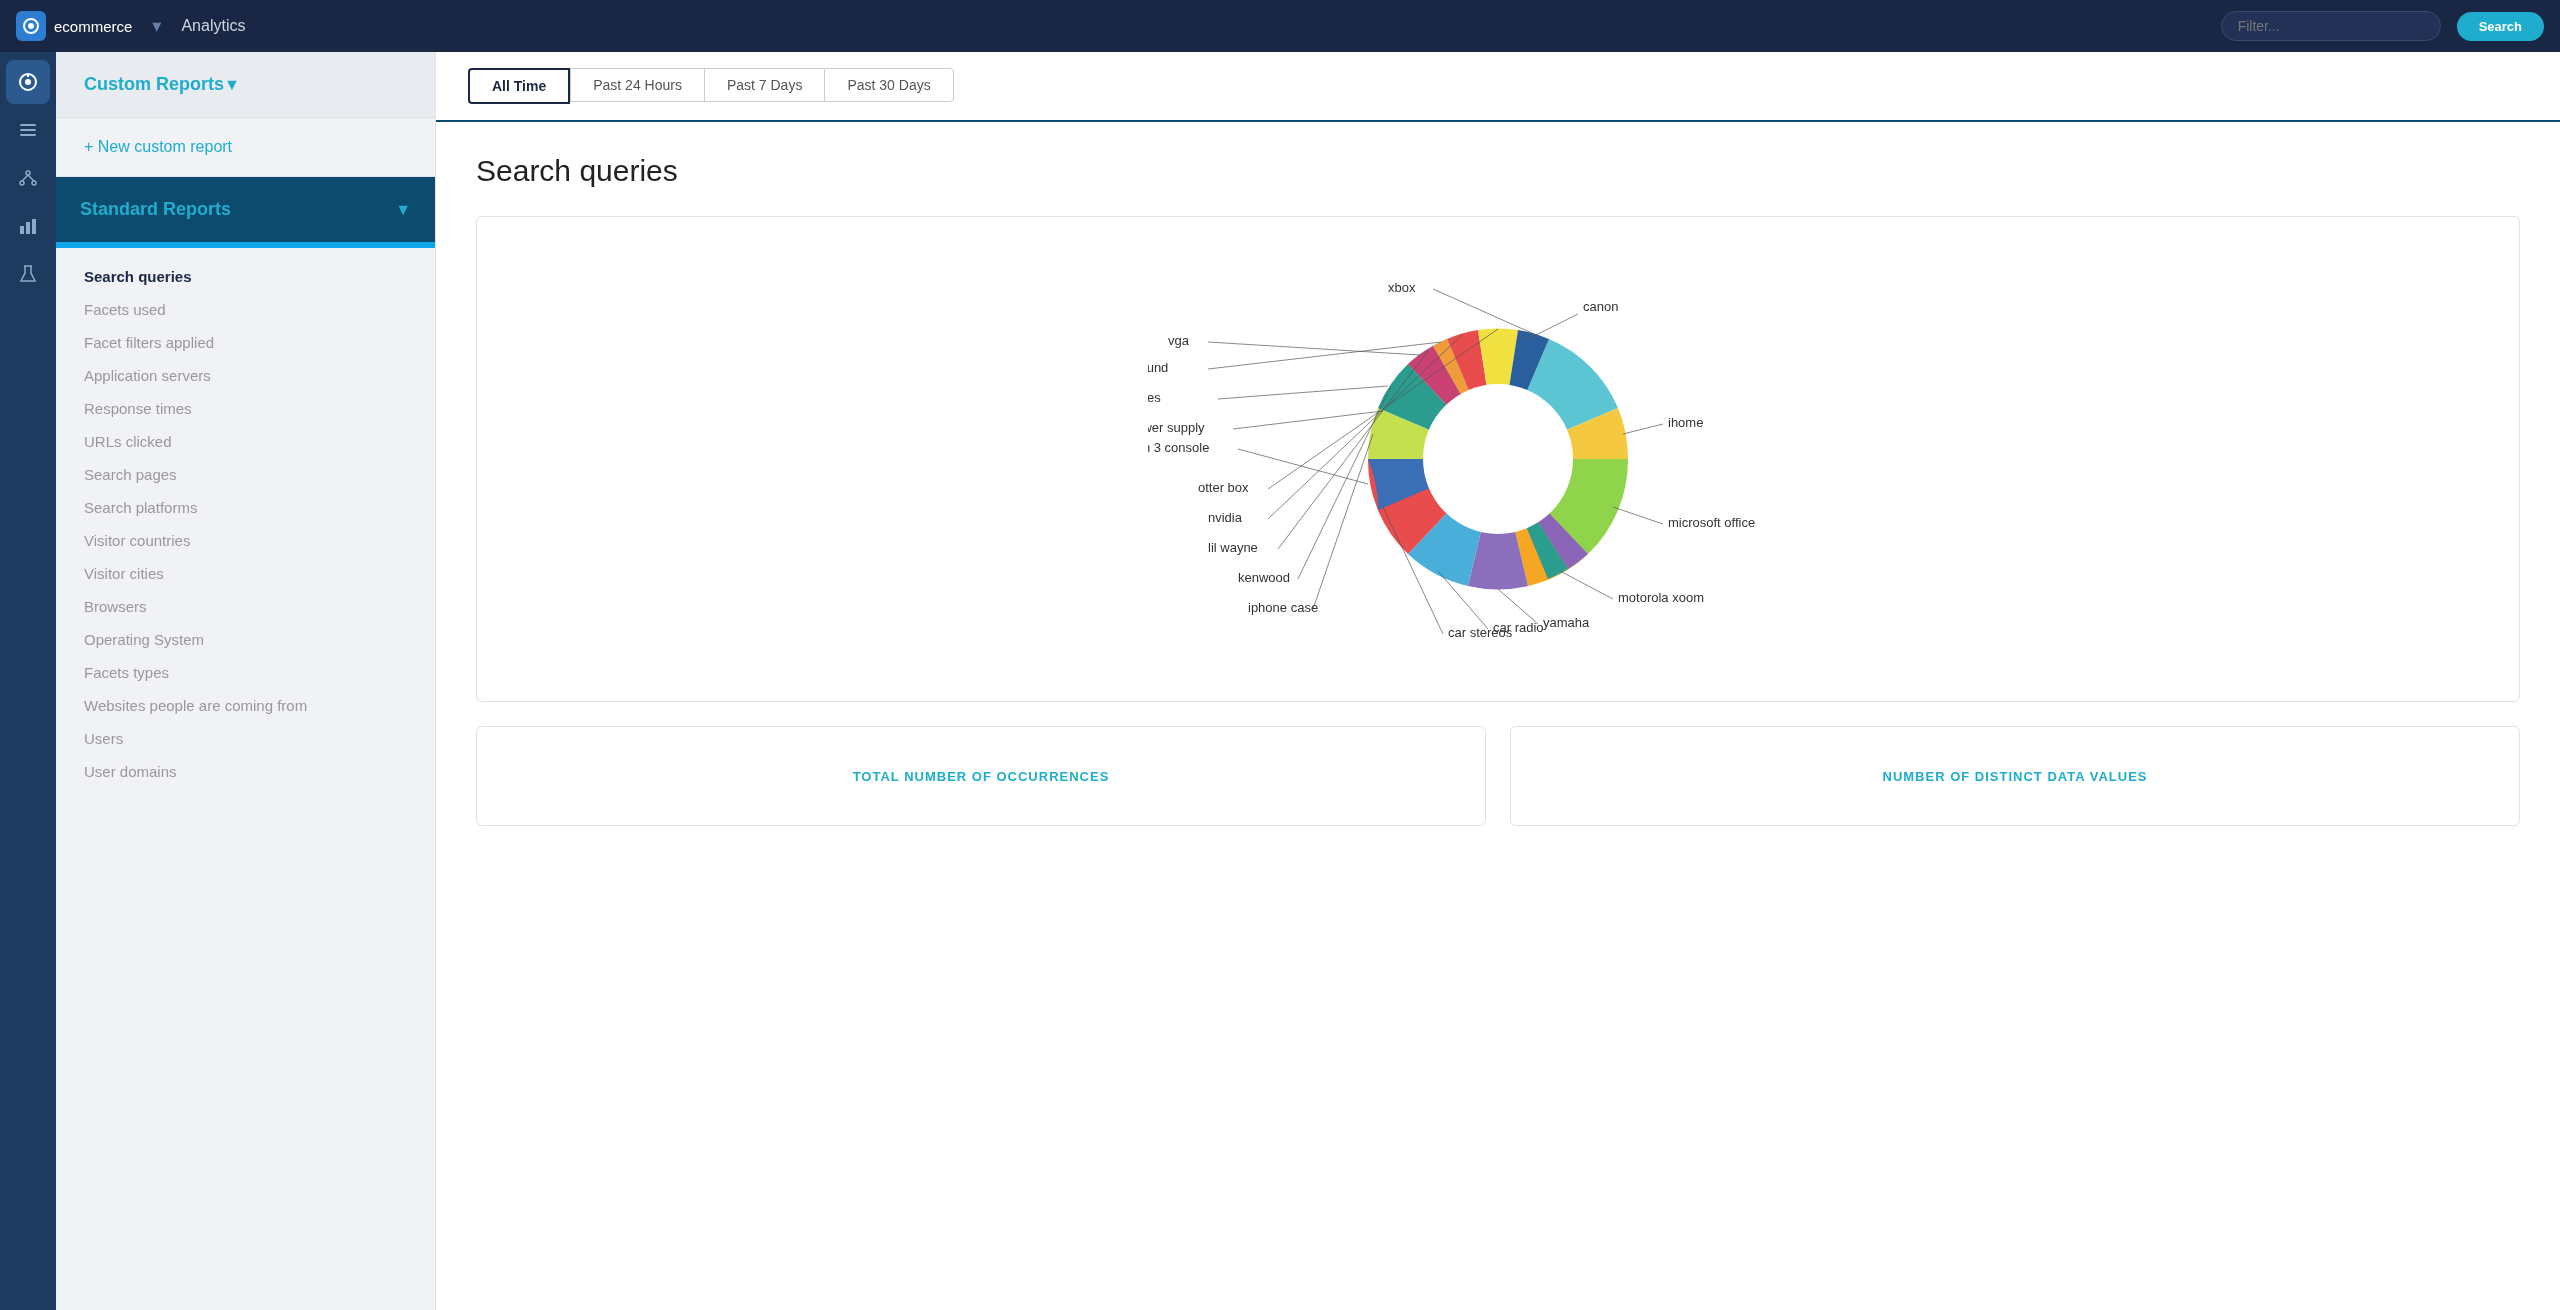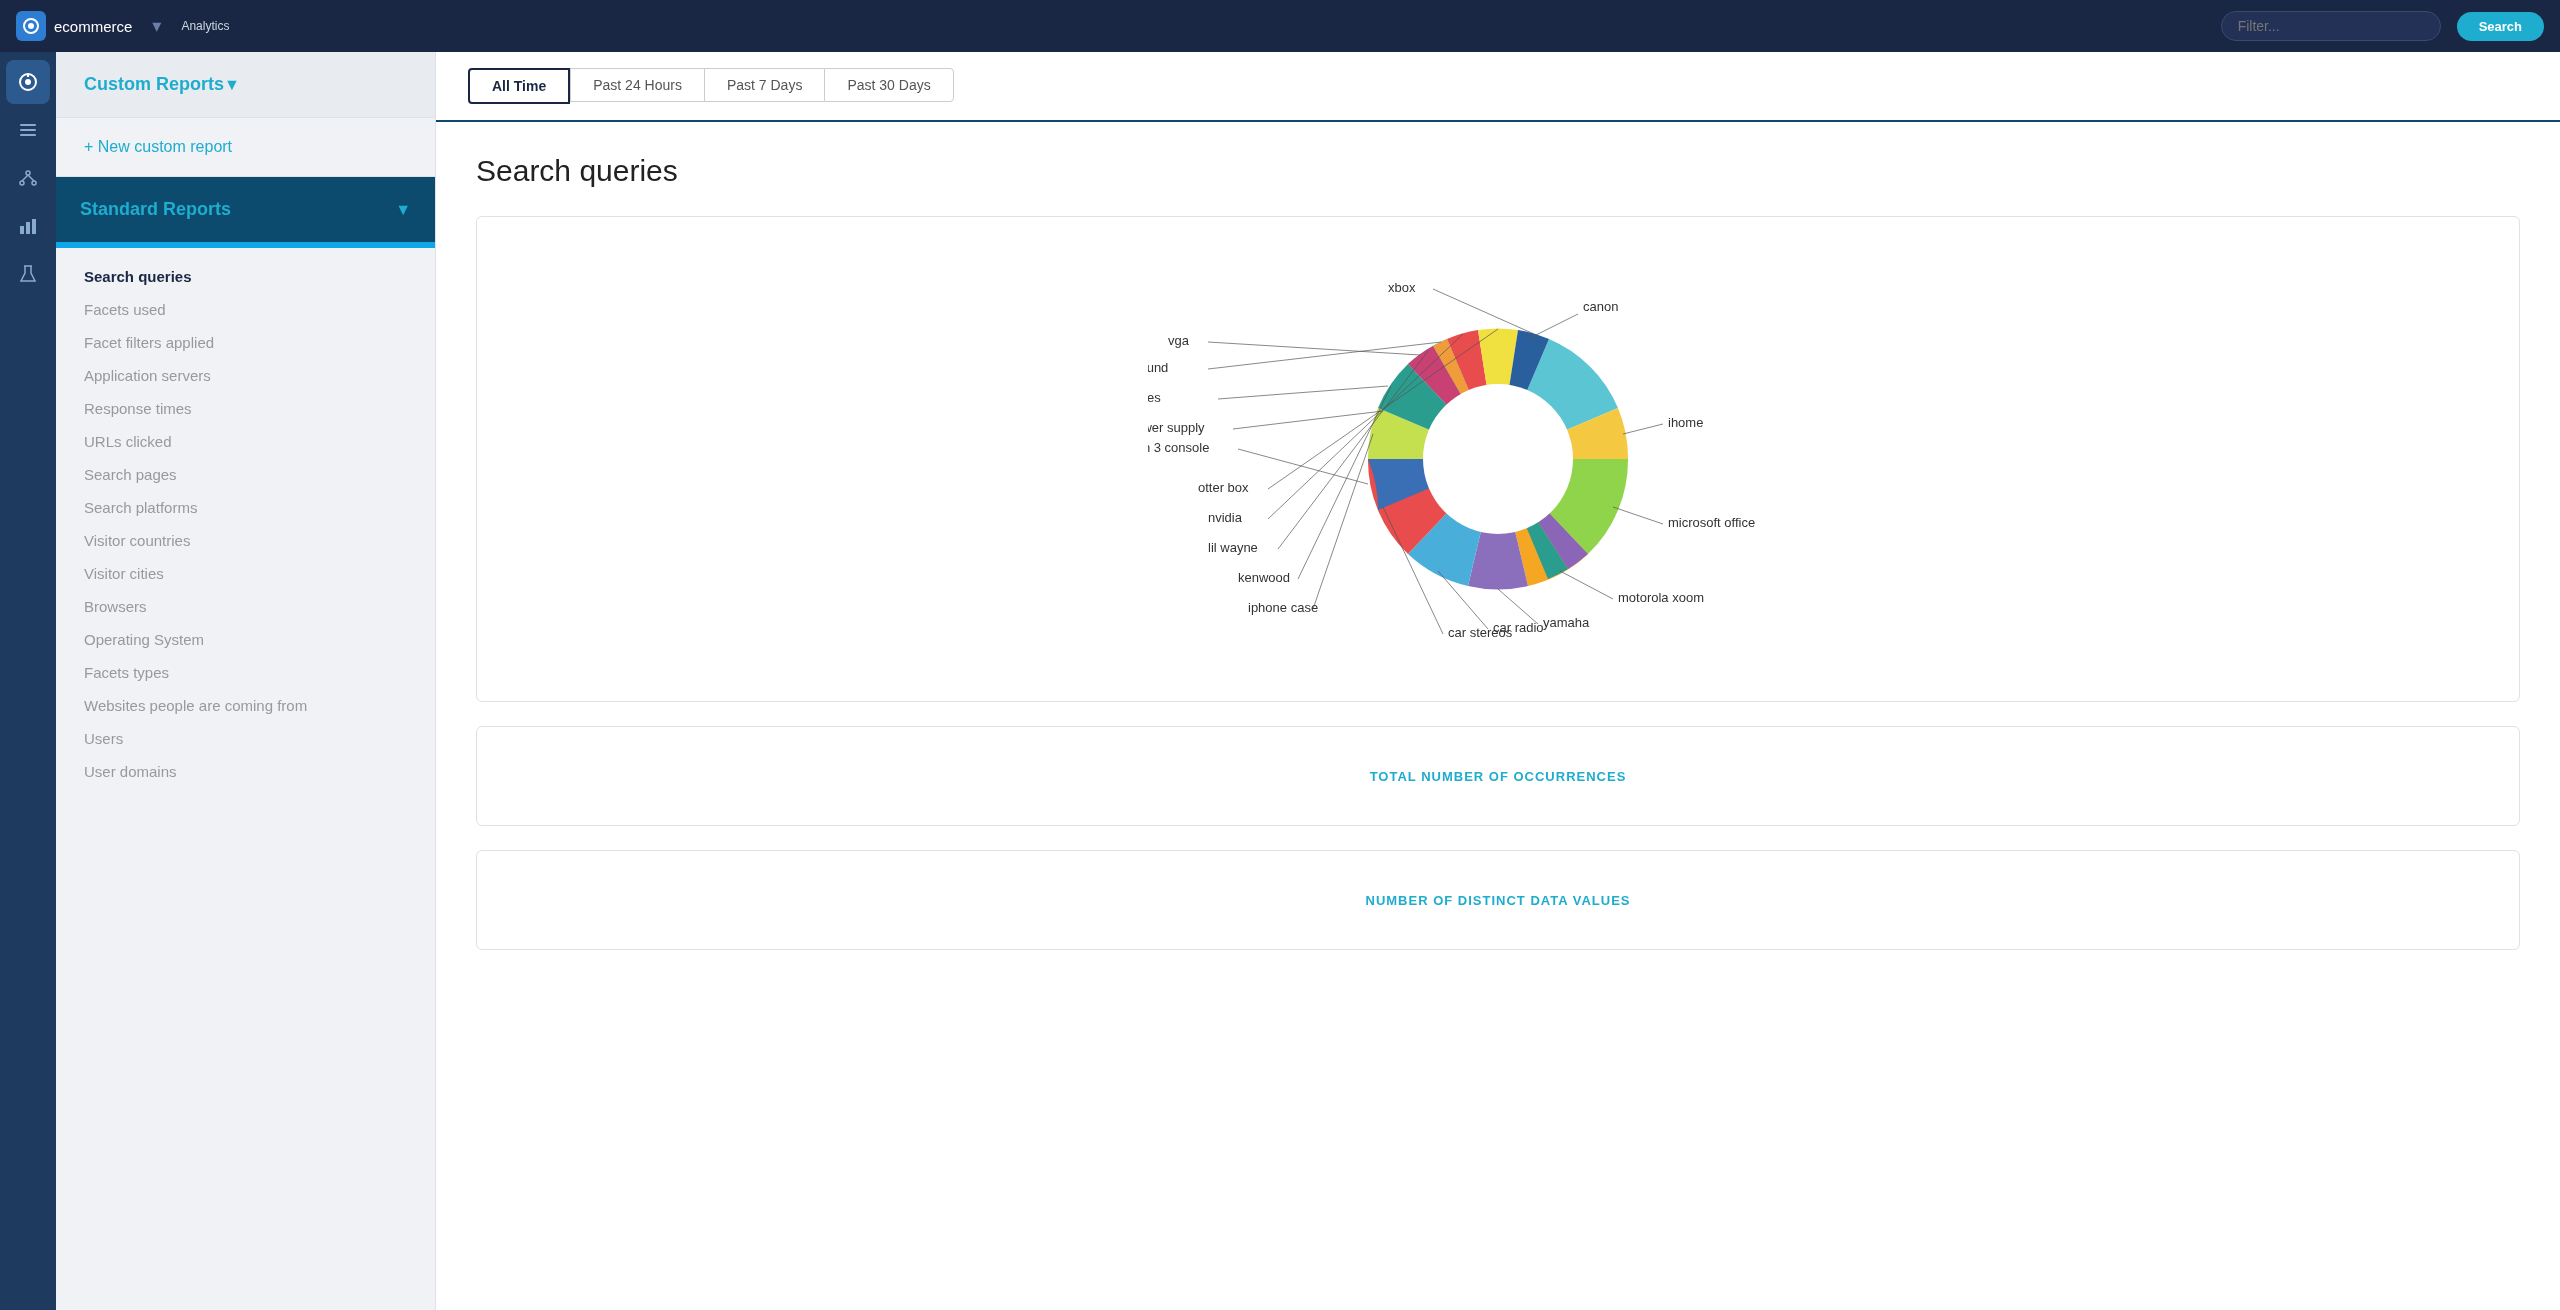--- a/index.html
+++ b/index.html
@@ -27,21 +27,21 @@
     .topnav-logo-icon {
       width: 30px;
       height: 30px;
       background: #2d7dd2;
       border-radius: 6px;
       display: flex;
       align-items: center;
       justify-content: center;
     }
     .topnav-separator { color: #6a7fa8; font-size: 18px; margin: 0 4px; }
-    .topnav-title { color: #cdd5e0; font-size: 12px; display: flex; align-items: center; gap: 5px; }
+    .topnav-title { color: #cdd5e0; font-size: 16px; display: flex; align-items: center; gap: 5px; }
     .topnav-spacer { flex: 1; }
     .topnav-filter {
       background: #243156;
       border: 1px solid #3a4a6b;
       border-radius: 20px;
       padding: 6px 16px;
       color: #8899bb;
       font-size: 14px;
       width: 220px;
     }
@@ -217,21 +217,21 @@
 
     .donut-wrapper {
       position: relative;
       width: 700px;
       height: 420px;
     }
 
     
     .bottom-cards {
       display: grid;
-      grid-template-columns: 1fr;
+      grid-template-columns: 1fr 1fr;
       gap: 24px;
     }
     .bottom-card {
       border: 1px solid #dde2e8;
       border-radius: 6px;
       background: white;
       padding: 40px 32px;
       display: flex;
       align-items: center;
       justify-content: center;

